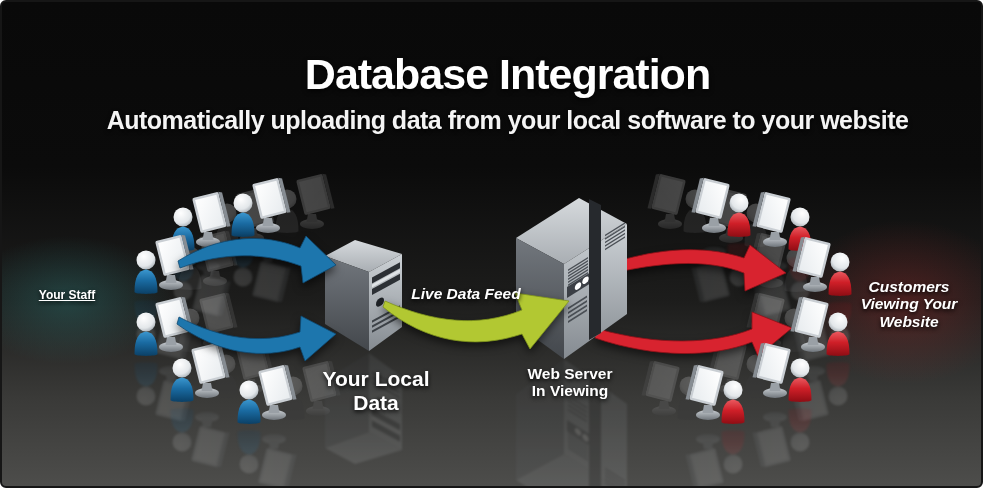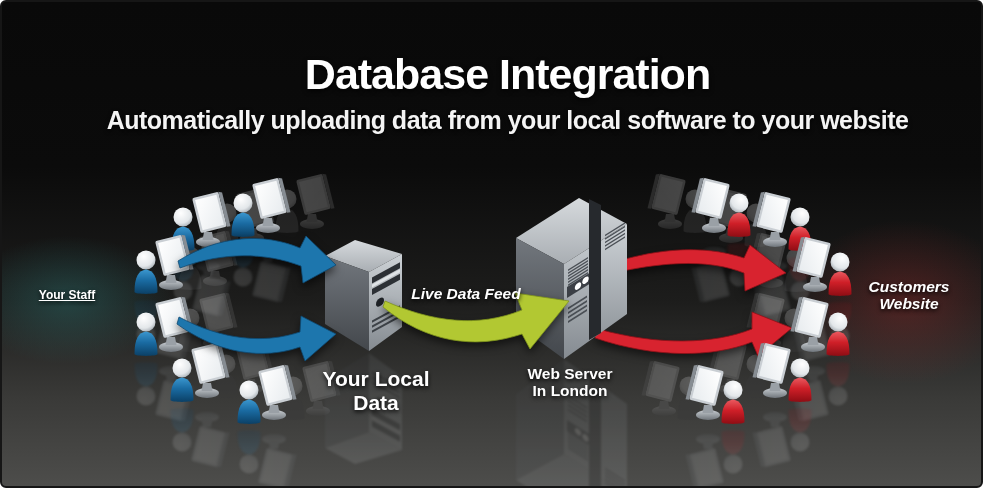--- a/index.html
+++ b/index.html
@@ -203,21 +203,22 @@
 <div class="label lbl-staff">Your Staff</div>
 <div class="label lbl-feed">Live Data Feed</div>
 
 <div class="label lbl-local">
   <span>Your Local</span>
   <span>Data</span>
 </div>
 
 <div class="label lbl-web">
   <span>Web Server</span>
-  <span>In London</span>
+  <span>In Viewing</span>
 </div>
 
 <div class="label lbl-cust">
   <span>Customers</span>
+  <span>Viewing Your</span>
   <span>Website</span>
 </div>
 
 </div>
 
 </body></html>

